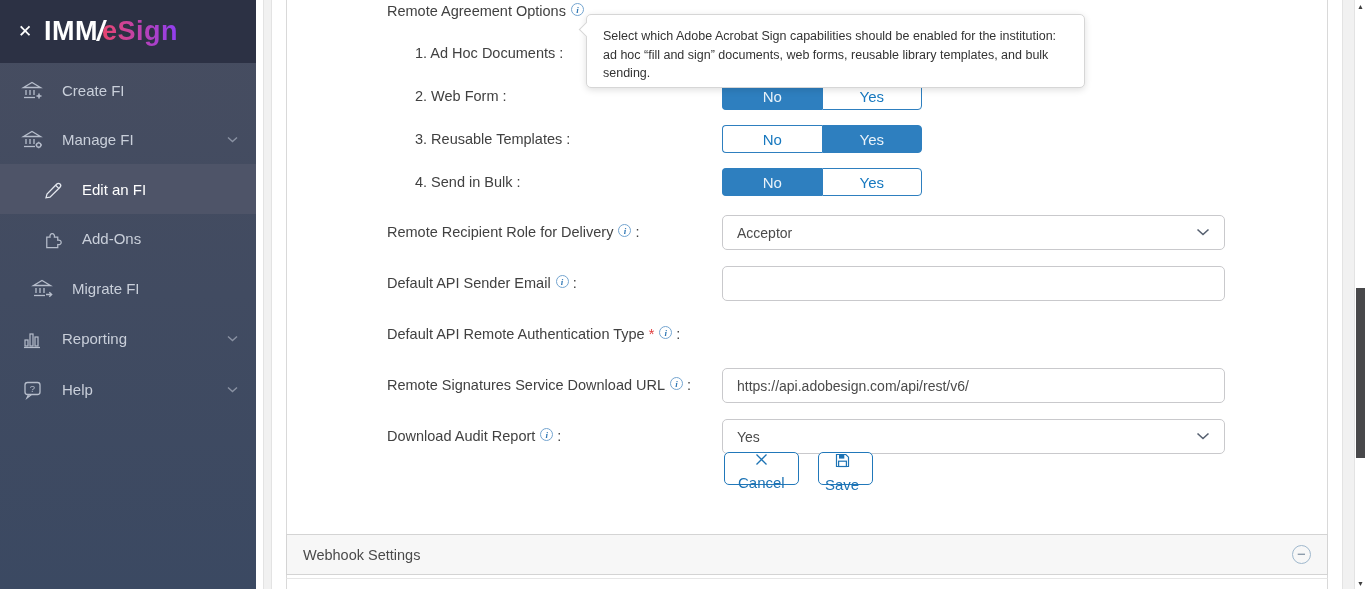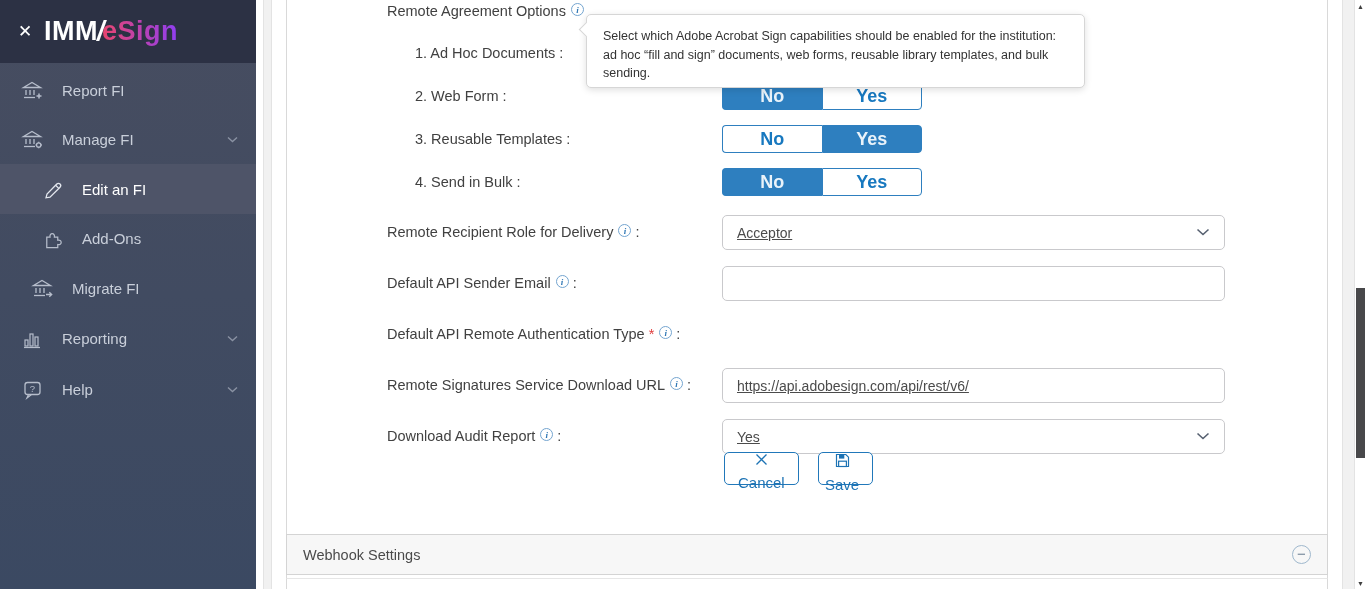--- a/index.html
+++ b/index.html
@@ -43,32 +43,32 @@
   .info-badge { display:inline-block; width:13px; height:13px; border:1px solid #74a5d0;
                 border-radius:50%; color:#2f77b5; text-align:center;
                 font:italic bold 9px/12px "Liberation Serif", serif;
                 vertical-align:3px; margin:0 4px 0 5px; cursor:pointer; }
   .req { color:#e03c3c; margin-left:4px; }
   .colon { color:#414141; }
 
   
   .toggle { position:absolute; left:435px; width:200px; height:28px; display:flex; cursor:pointer; }
   .seg { flex:1; display:flex; align-items:center; justify-content:center;
-         font-size:18px; font-weight:bold; border:1px solid #2e7fbf;
+         font-size:15px; font-weight:normal; border:1px solid #2e7fbf;
          color:#1778bf; background:#fff; }
   .seg-no  { border-radius:4px 0 0 4px; border-right-width:0; }
   .seg-yes { border-radius:0 4px 4px 0; }
   .toggle.sel-no  .seg-no,
   .toggle.sel-yes .seg-yes { background:#2e7fbf; color:#eaf3fa; }
 
   
   .control { position:absolute; left:435px; width:503px; height:35px;
              border:1px solid #c9c9cc; border-radius:5px; background:#fff;
              display:flex; align-items:center; padding:0 14px;
-             font-size:14px; color:#4b4b4b; cursor:pointer;text-decoration:underline; }
+             font-size:14px; color:#4b4b4b; cursor:pointer; }
   .control .chev { margin-left:auto; display:flex; color:#566070; }
 
   
   .btn { position:absolute; top:452px; height:33px; display:flex; align-items:center; gap:8px;
          border:1px solid #2178ba; border-radius:5px; background:#fff; color:#1d73b4;
          font-size:15px; padding:0 13px; cursor:pointer;flex-direction:column; }
 
   
   .tooltip { position:absolute; left:586px; top:14px; width:499px; height:74px;
              background:#fff; border:1px solid #d6d6d6; border-radius:5px;
@@ -109,21 +109,21 @@
 
   <div class="nav-item pad-main" style="top:66px;height:48px;">
     <span class="nico">
       <svg width="22" height="22" viewBox="0 0 22 22" fill="none" stroke="currentColor" stroke-width="1.3">
         <path d="M2.5 8.5 L11 3.5 L19.5 8.5 H2.5 Z"></path>
           <path d="M5 11v5 M9 11v5 M13 11v5"></path>
           <path d="M3 18.5h11"></path>
         <path d="M15.5 17h5 M18 14.5v5" stroke-width="1.5"></path>
       </svg>
     </span>
-    <span>Report FI</span>
+    <span>Create FI</span>
   </div>
 
   <div class="nav-item pad-main" style="top:114px;height:50px;">
     <span class="nico">
       <svg width="22" height="22" viewBox="0 0 22 22" fill="none" stroke="currentColor" stroke-width="1.3">
         <path d="M2.5 8.5 L11 3.5 L19.5 8.5 H2.5 Z"></path>
           <path d="M5 11v5 M9 11v5 M13 11v5"></path>
           <path d="M3 18.5h11"></path>
         <circle cx="17.7" cy="17" r="2.2"></circle>
           <path d="M17.7 13.8v1 M17.7 19.2v1 M14.6 17h1 M19.8 17h1"></path>

